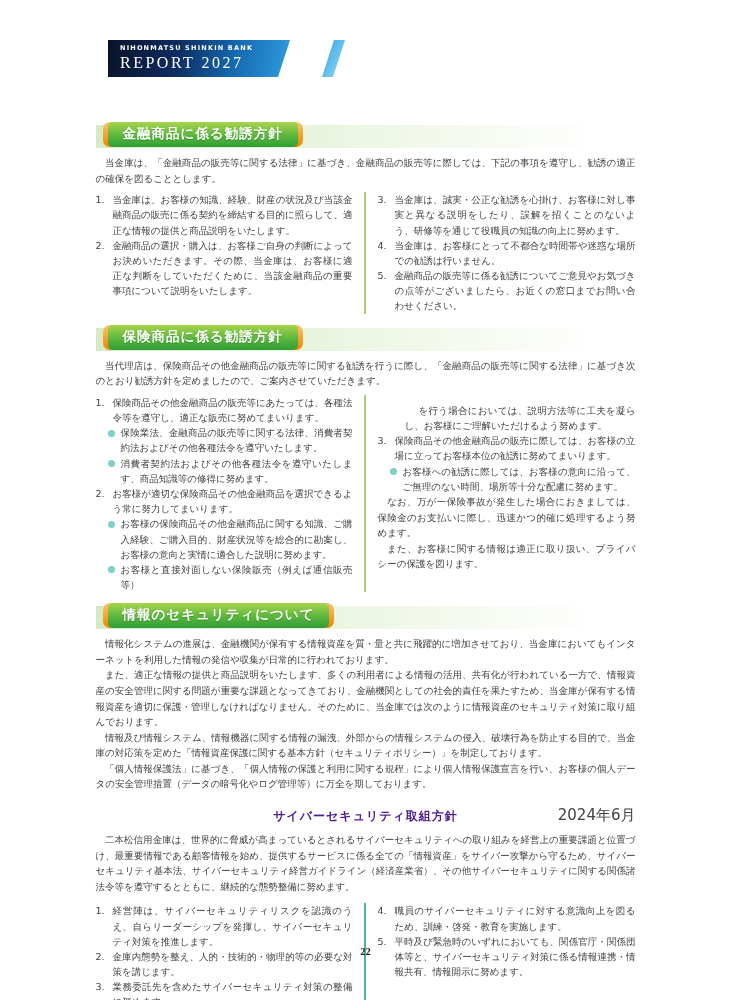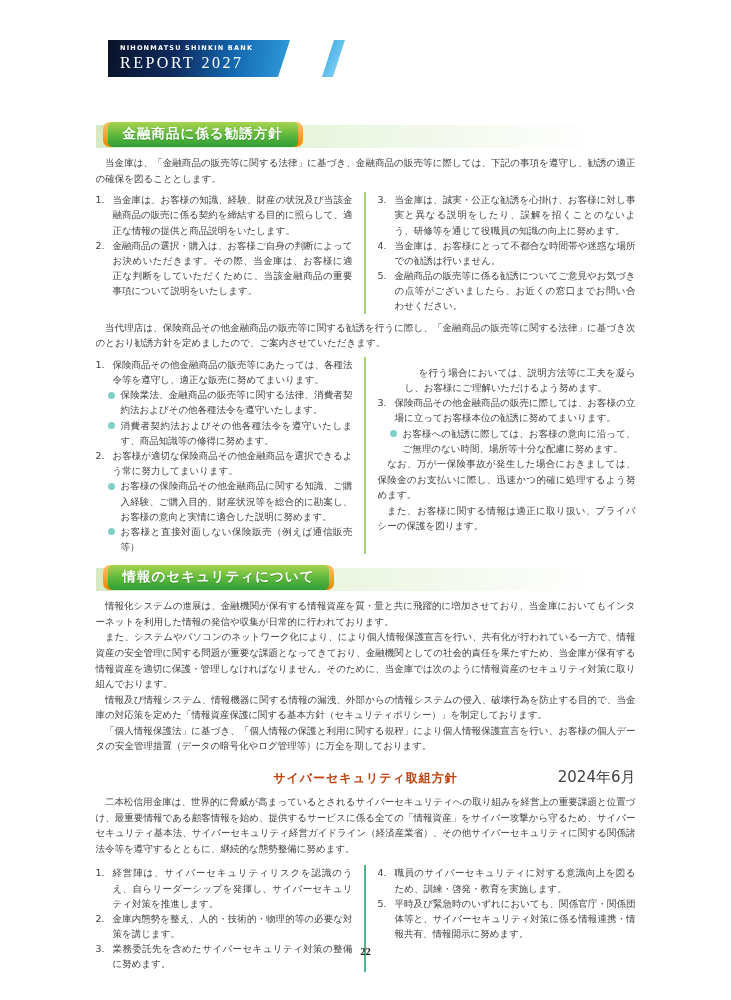--- a/index.html
+++ b/index.html
@@ -55,21 +55,21 @@
   .num{width:17px;flex-shrink:0;}
   .num-text{flex:1;}
   .bullet{position:relative;padding-left:25px;font-size:9.5px;line-height:1.6;text-align:justify;}
   .bullet::before{
     content:"";position:absolute;left:12px;top:4.5px;width:7px;height:7px;border-radius:50%;
     background:#7ed0c8;
   }
   .cont-block{padding-left:27px;text-indent:14px;font-size:9.5px;line-height:1.6;text-align:justify;margin-top:8px;}
 
   .subhead-row{display:flex;align-items:baseline;margin-top:14px;}
-  .subhead{flex:1;text-align:center;color:#c2410c;font-weight:bold;font-size:12px;letter-spacing:1px;padding-left:90px;}
+  .subhead{flex:1;text-align:center;color:#4c1d95;font-weight:bold;font-size:12px;letter-spacing:1px;padding-left:90px;}
   .subhead-date{font-size:15px;color:#404040;width:90px;text-align:right;}
 
   .page-num{
     position:absolute;left:0;right:0;top:946px;text-align:center;
     font-family:"Liberation Serif","DejaVu Serif",serif;font-weight:bold;font-size:10.5px;color:#222;
   }
 </style>
 </head>
 <body>
 
@@ -111,20 +111,26 @@
         <span class="num">4.</span>
         <span class="num-text">当金庫は、お客様にとって不都合な時間帯や迷惑な場所での勧誘は行いません。</span>
       </div>
       <div class="num-item">
         <span class="num">5.</span>
         <span class="num-text">金融商品の販売等に係る勧誘についてご意見やお気づきの点等がございましたら、お近くの窓口までお問い合わせください。</span>
       </div>
     </div>
   </div>
 
+  <div class="sec-header" style="margin-top:11px;">
+    <div class="band"></div>
+    <div class="capsule">
+      <span class="capsule-inner">保険商品に係る勧誘方針</span>
+    </div>
+  </div>
   <div class="p indent" style="margin-top:6px;">当代理店は、保険商品その他金融商品の販売等に関する勧誘を行うに際し、「金融商品の販売等に関する法律」に基づき次のとおり勧誘方針を定めましたので、ご案内させていただきます。</div>
 
   <div class="cols" style="margin-top:6px;">
     <div class="col-l" style="width:268px;">
       <div class="num-item">
         <span class="num">1.</span>
         <span class="num-text">保険商品その他金融商品の販売等にあたっては、各種法令等を遵守し、適正な販売に努めてまいります。</span>
       </div>
       <div class="bullet"><span></span><span>保険業法、金融商品の販売等に関する法律、消費者契約法およびその他各種法令を遵守いたします。</span></div>
       <div class="bullet"><span></span><span>消費者契約法およびその他各種法令を遵守いたします、商品知識等の修得に努めます。</span></div>
@@ -147,21 +153,21 @@
     </div>
   </div>
 
   <div class="sec-header" style="margin-top:11px;">
     <div class="band"></div>
     <div class="capsule">
       <span class="capsule-inner">情報のセキュリティについて</span>
     </div>
   </div>
   <div class="p indent" style="margin-top:6px;">情報化システムの進展は、金融機関が保有する情報資産を質・量と共に飛躍的に増加させており、当金庫においてもインターネットを利用した情報の発信や収集が日常的に行われております。</div>
-  <div class="p indent">また、システムやパソコンのネットワーク化により、により個人情報保護宣言を行い、共有化が行われている一方で、情報資産の安全管理に関する問題が重要な課題となってきており、金融機関としての社会的責任を果たすため、当金庫が保有する情報資産を適切に保護・管理しなければなりません。そのために、当金庫では次のように情報資産のセキュリティ対策に取り組んでおります。</div>
+  <div class="p indent">また、適正な情報の提供と商品説明をいたします、多くの利用者による情報の活用、共有化が行われている一方で、情報資産の安全管理に関する問題が重要な課題となってきており、金融機関としての社会的責任を果たすため、当金庫が保有する情報資産を適切に保護・管理しなければなりません。そのために、当金庫では次のように情報資産のセキュリティ対策に取り組んでおります。</div>
   <div class="p indent">情報及び情報システム、情報機器に関する情報の漏洩、外部からの情報システムの侵入、破壊行為を防止する目的で、当金庫の対応策を定めた「情報資産保護に関する基本方針（セキュリティポリシー）」を制定しております。</div>
   <div class="p indent">「個人情報保護法」に基づき、「個人情報の保護と利用に関する規程」により個人情報保護宣言を行い、お客様の個人データの安全管理措置（データの暗号化やログ管理等）に万全を期しております。</div>
 
   <div class="subhead-row">
     <div class="subhead">サイバーセキュリティ取組方針</div>
     <div class="subhead-date">2024年6月</div>
   </div>
   <div class="p indent" style="margin-top:7px;">二本松信用金庫は、世界的に脅威が高まっているとされるサイバーセキュリティへの取り組みを経営上の重要課題と位置づけ、最重要情報である顧客情報を始め、提供するサービスに係る全ての「情報資産」をサイバー攻撃から守るため、サイバーセキュリティ基本法、サイバーセキュリティ経営ガイドライン（経済産業省）、その他サイバーセキュリティに関する関係諸法令等を遵守するとともに、継続的な態勢整備に努めます。</div>
 
   <div class="cols" style="margin-top:9px;">

